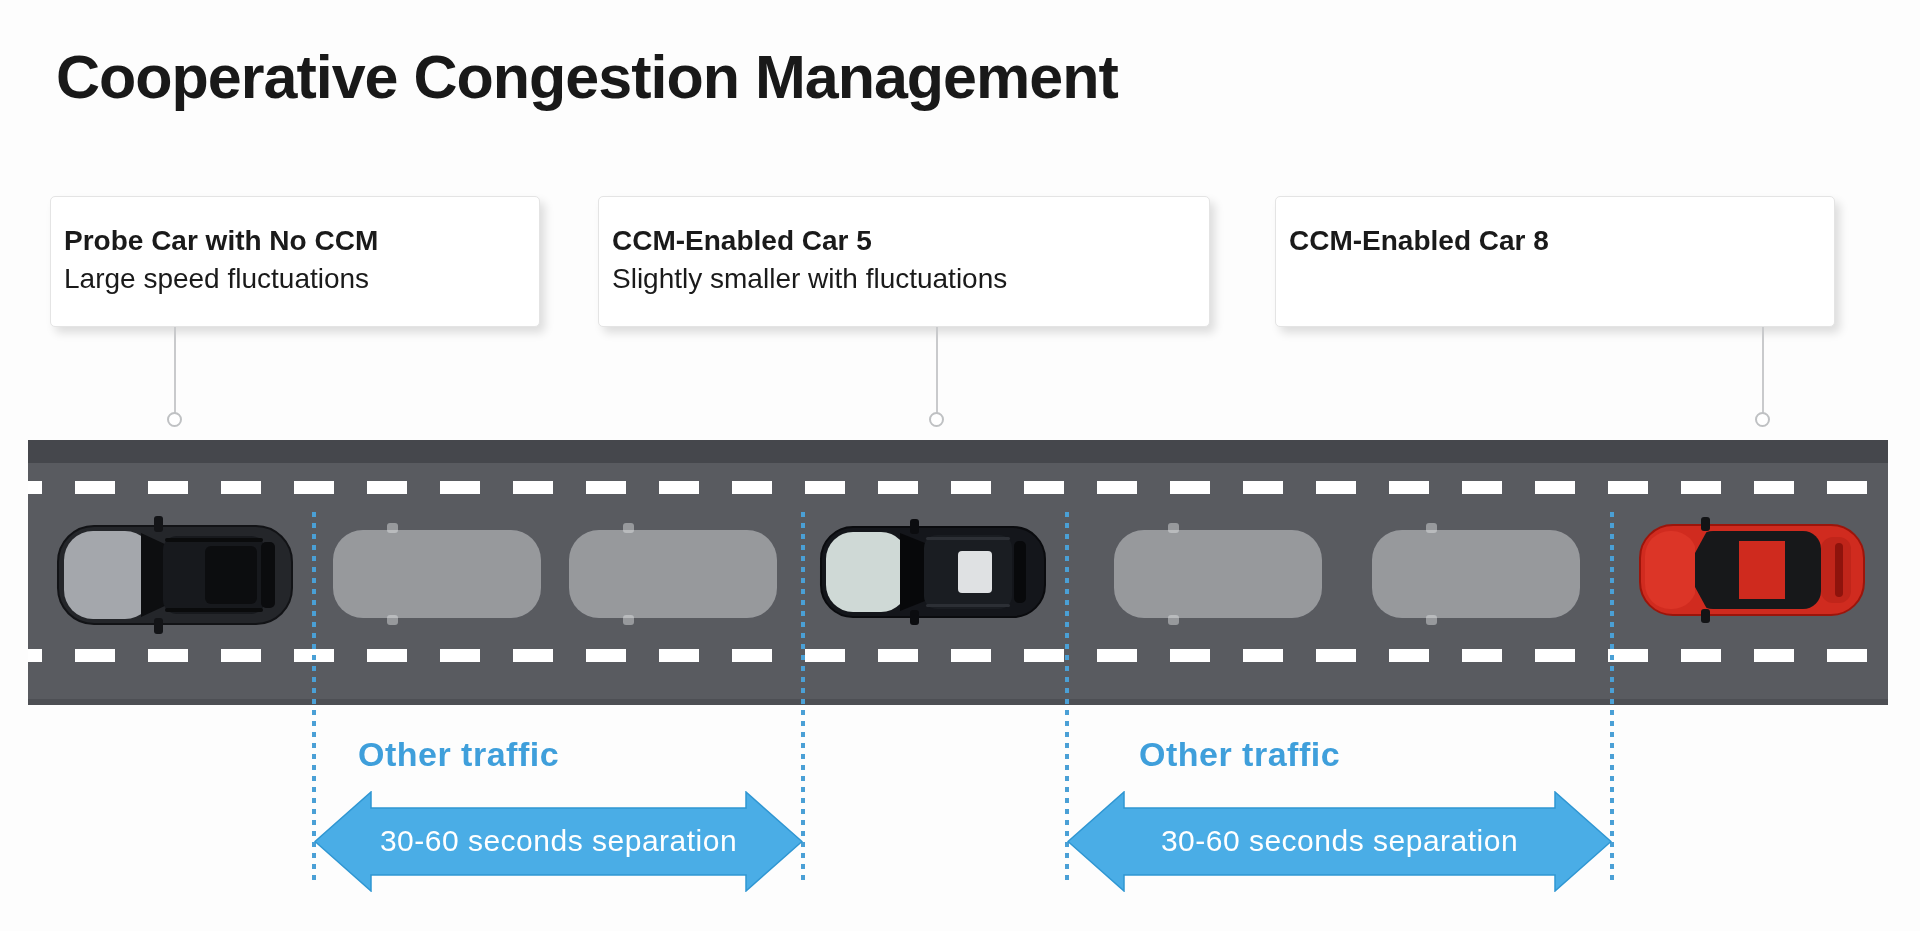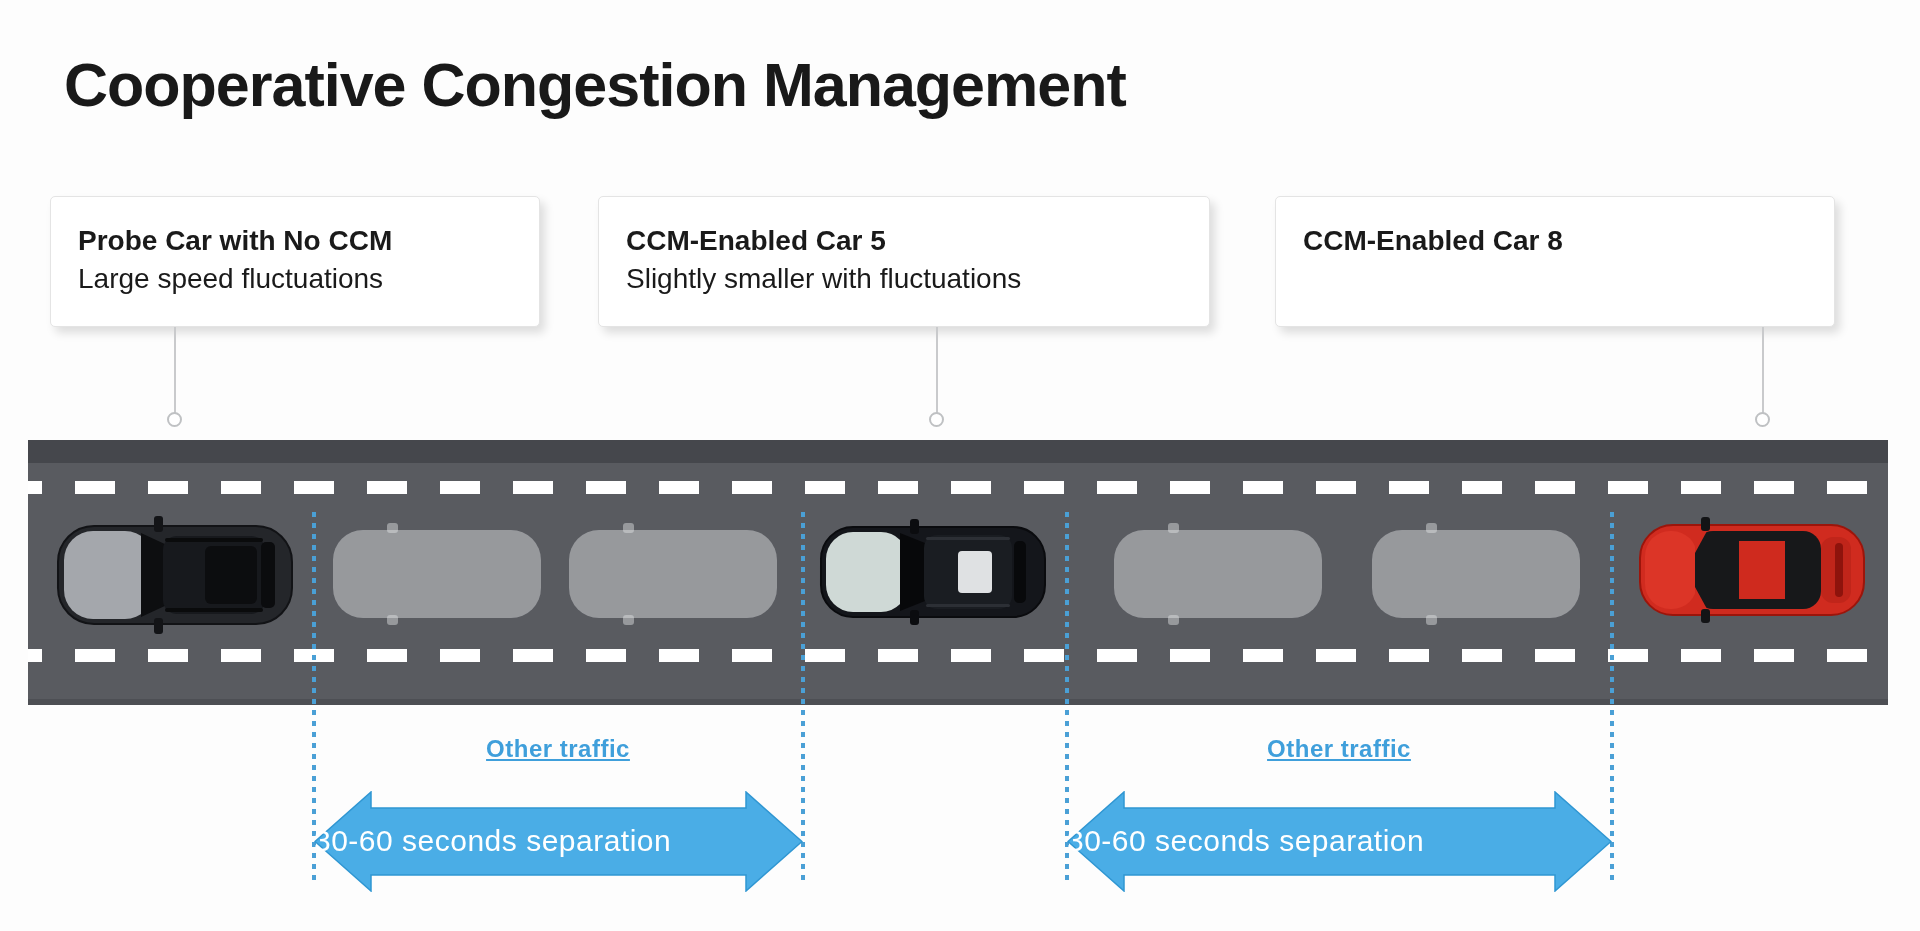--- a/index.html
+++ b/index.html
@@ -4,30 +4,30 @@
 <style>
   html,body{margin:0;padding:0;background:#e9e9e9;}
   .stage{
     position:relative;
     width:1920px;height:931px;
     background:#fdfdfd;
     overflow:hidden;
     font-family:"Liberation Sans", sans-serif;
   }
   .page-title{
-    position:absolute;left:56px;top:42px;margin:8px;
+    position:absolute;left:56px;top:42px;margin:0;
     font-size:61px;font-weight:bold;letter-spacing:-1px;
     color:var(--title-text);
   }
   
   .callout{
     position:absolute;top:196px;height:131px;box-sizing:border-box;
     background:#ffffff;border:1px solid var(--box-border);border-radius:5px;
     box-shadow:5px 6px 10px rgba(0,0,0,0.13);
-    padding:25px 20px 0 27px;
+    padding:25px 20px 0 13px;
   }
   .callout .c-title{font-size:28px;font-weight:bold;color:#1a1a1a;line-height:37px;white-space:nowrap;}
   .callout .c-sub{font-size:28px;color:#1a1a1a;line-height:39px;white-space:nowrap;}
   .callout1{left:50px;width:490px;}
   .callout2{left:598px;width:612px;}
   .callout3{left:1275px;width:560px;}
   
   .connector{position:absolute;top:327px;height:87px;width:2px;background:#c9cacc;}
   .conn1{left:174px;}  .conn2{left:936px;}  .conn3{left:1762px;}
   .conn-dot{
@@ -61,30 +61,30 @@
   .ccm2{left:1637px;top:517px;}
   
   .dotline{
     position:absolute;top:512px;height:370px;width:4px;
     background-image:linear-gradient(180deg,var(--dot-line) 0 5px,transparent 5px);
     background-size:4px 11px;background-repeat:repeat-y;
   }
   .dl1{left:312px;} .dl2{left:801px;} .dl3{left:1065px;} .dl4{left:1610px;}
   
   .traffic-label{
-    position:absolute;top:735px;width:400px;text-align:center;
-    font-size:24px;font-weight:bold;color:var(--blue-text);letter-spacing:0.5px;text-decoration:underline;
+    position:absolute;top:735px;width:400px;
+    font-size:34px;font-weight:bold;color:var(--blue-text);letter-spacing:0.5px;
   }
   .tl1{left:358px;} .tl2{left:1139px;}
   .sep-arrow{position:absolute;top:791px;height:101px;}
   .arr1{left:314px;width:489px;}
   .arr2{left:1067px;width:545px;}
   .sep-arrow .arrow-text{
     position:absolute;left:0;top:50%;transform:translateY(-52%);
-    width:100%;text-align:left;color:#ffffff;font-size:30px;letter-spacing:0.5px;
+    width:100%;text-align:center;color:#ffffff;font-size:30px;letter-spacing:0.5px;
   }
 </style>
 </head>
 <body>
 
 <div class="stage">
 
   <h1 class="page-title">Cooperative Congestion Management</h1>
 
   <div class="callout callout1">

